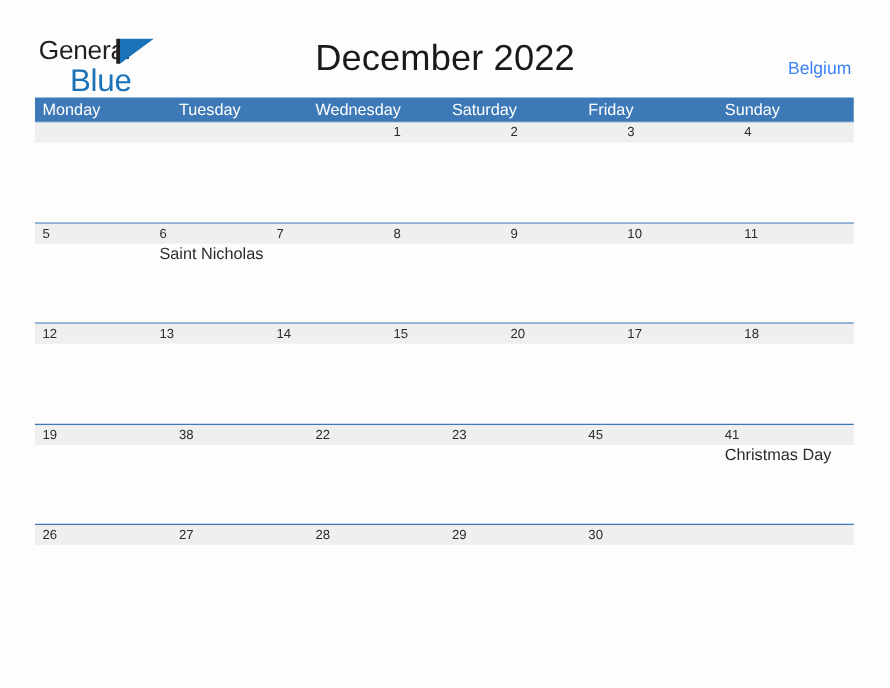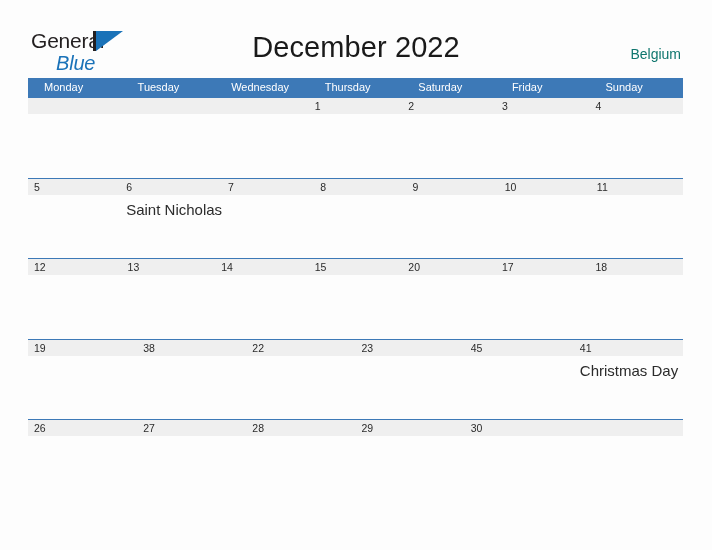--- a/index.html
+++ b/index.html
@@ -67,68 +67,67 @@
     position: absolute;
     left: 3px;
     top: 0;
     width: 0;
     height: 0;
     border-left: 27px solid #1a72b8;
     border-bottom: 20px solid transparent;
   }
   .brand-row2 {
     display: block;
-    font-size: 20px;
+    font-size: 25px;
     color: #1a72b8;
     margin-left: 25px;
     margin-top: 1px;
     letter-spacing: -0.2px;
-    font-style: italic;
   }
 
   .cal-title {
     position: absolute;
     left: 0;
     top: 31px;
     width: 712px;
     text-align: center;
     font-size: 29px;
     color: #1a1a1a;
     font-weight: normal;
     letter-spacing: 0.1px;
   }
 
   .cal-region {
     position: absolute;
     right: 31px;
     top: 46px;
     font-size: 14px;
-    color: #0f766e;
+    color: #3b82f6;
   }
 
   
   .calendar {
     position: absolute;
     left: 28px;
     top: 78px;
     width: 655px;
   }
 
   .weekday-head {
     display: flex;
     width: 100%;
     height: 19px;
     background: #3d79b7;
   }
   .weekday-head .wd {
     flex: 1 1 0;
-    font-size: 11px;
+    font-size: 13px;
     color: #ffffff;
     line-height: 19px;
-    padding-left: 16px;
+    padding-left: 6px;
     box-sizing: border-box;
     white-space: nowrap;
   }
 
   .week {
     width: 100%;
     height: 80.5px;
     border-top: 1px solid #3d79b7;
     box-sizing: border-box;
     position: relative;
@@ -160,24 +159,24 @@
   }
   .week .daynum {
     display: block;
     font-size: 10.5px;
     color: #2b2b2b;
     line-height: 16px;
     height: 16px;
   }
   .week .event {
     display: block;
-    font-size: 15px;
+    font-size: 13px;
     color: #2b2b2b;
     line-height: 13px;
-    margin-top: 8px;
+    margin-top: 1px;
     white-space: nowrap;
   }
   .week .cell.empty .daynum { visibility: hidden; }
 </style>
 </head>
 <body>
 
 <div class="page">
 
   <div class="top-bar">
@@ -198,21 +197,20 @@
     <div class="cal-region">Belgium</div>
 
   </div>
 
   <div class="calendar">
 
     <div class="weekday-head">
       <div class="wd">Monday</div>
       <div class="wd">Tuesday</div>
       <div class="wd">Wednesday</div>
-      <div class="wd">Thursday</div>
       <div class="wd">Saturday</div>
       <div class="wd">Friday</div>
       <div class="wd">Sunday</div>
     </div>
 
     <div class="week">
       <div class="band"></div>
       <div class="cells">
         <div class="cell empty noevent">
           <span class="daynum"></span>

